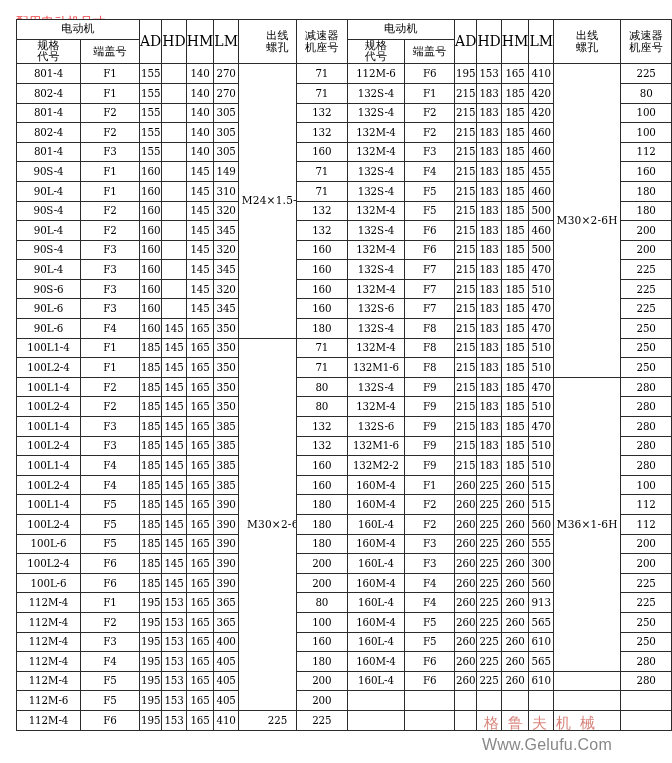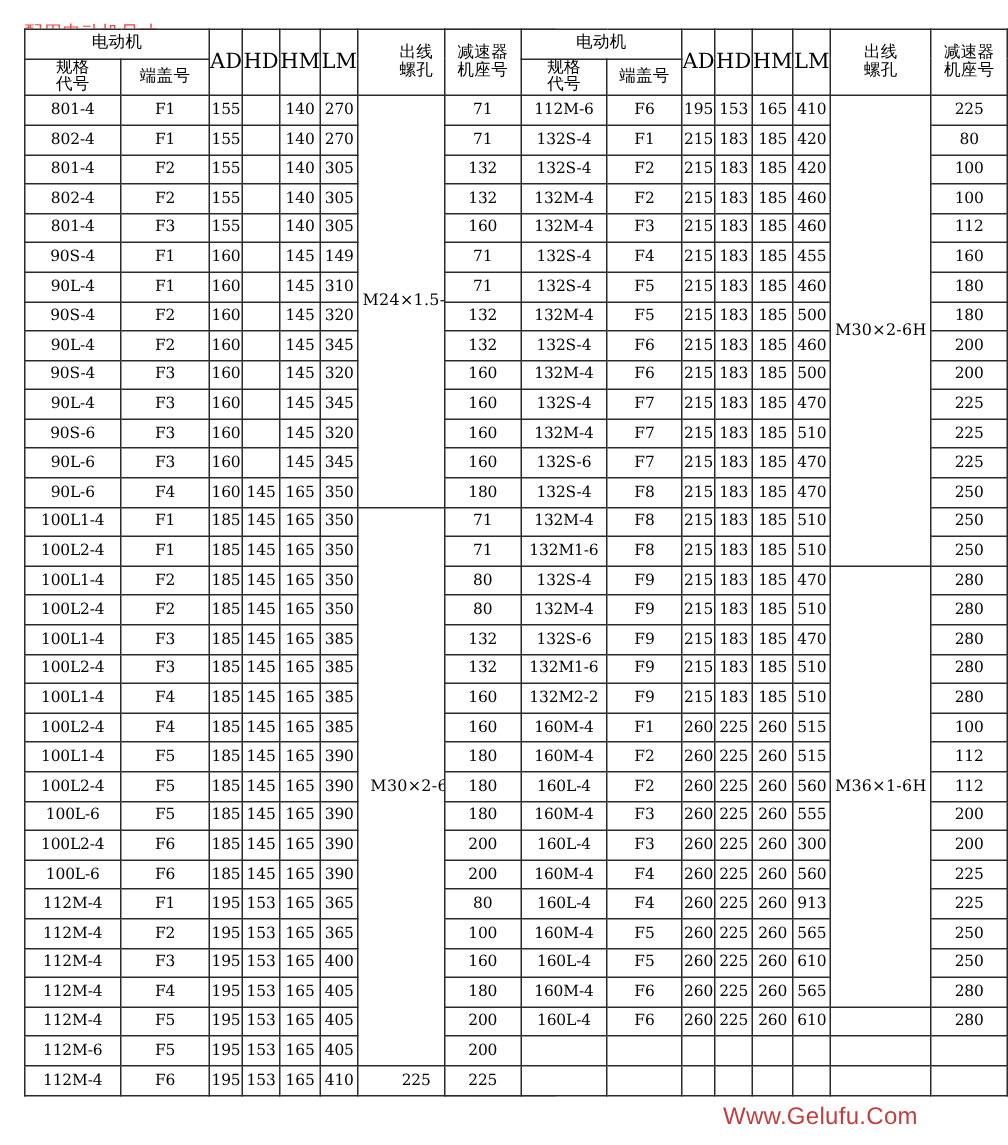--- a/index.html
+++ b/index.html
@@ -92,21 +92,21 @@
     opacity: 0.62;
     letter-spacing: 9px;
     white-space: nowrap;
     font-family: "DejaVu Sans", sans-serif;
   }
   #wm-url {
     position: absolute;
     left: 0px;
     top: 22px;
     font-size: 16px;
-    color: #b91c1c;
+    color: #737373;
     opacity: 0.85;
     letter-spacing: 0.2px;
     white-space: nowrap;
     font-family: "Liberation Sans", sans-serif;
   }
 </style>
 </head>
 <body>
 
 <div id="page-title">配用电动机尺寸</div>
@@ -845,14 +845,15 @@
           <td class="num"></td>
           <td class="num"></td>
           <td class="thread"></td>
           <td class="num"></td>
         </tr>
       </tbody>
   </table>
 </div>
 
 <div id="watermark">
+  <div id="wm-cn">格鲁夫机械</div>
   <div id="wm-url">Www.Gelufu.Com</div>
 </div>
 
 </body></html>

